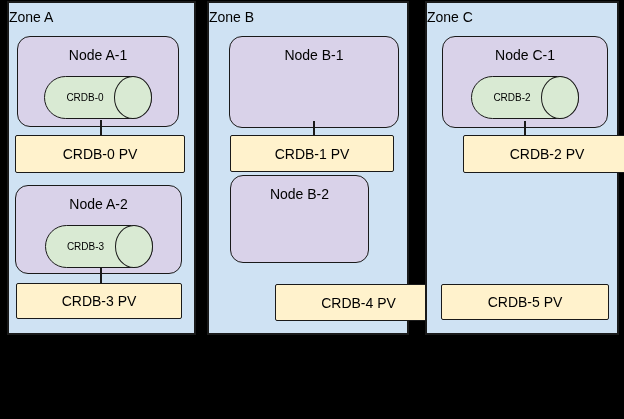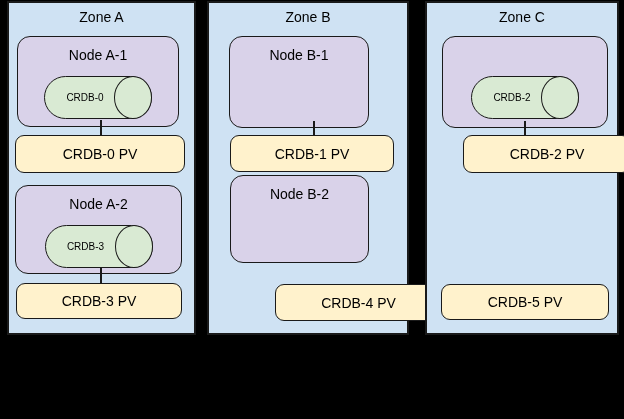--- a/index.html
+++ b/index.html
@@ -23,21 +23,20 @@
   .zone{
     position:absolute;
     top:1px;
     height:334px;
     background:var(--zone-fill);
     border:2px solid var(--line-color);
   }
   .zone-title{
     position:absolute;
     top:6px;left:0;right:0;
-    text-align:center;
     font-size:14px;
   }
   .node{
     position:absolute;
     background:var(--node-fill);
     border:1.5px solid var(--line-color);
     border-radius:13px;
   }
   .node-title{
     position:absolute;
@@ -68,21 +67,21 @@
   .pod-label{
     position:absolute;
     left:0;top:0;bottom:0;right:26px;
     display:flex;align-items:center;justify-content:center;
     font-size:10px;
   }
   .pv{
     position:absolute;
     background:var(--pv-fill);
     border:1.5px solid var(--line-color);
-    border-radius:9px;
+    border-radius:2px;
     display:flex;align-items:center;justify-content:center;
     font-size:14px;
   }
   .connector{
     position:absolute;
     width:2px;
     background:var(--line-color);
   }
 </style>
 </head>
@@ -110,36 +109,37 @@
         <div class="pod-label">CRDB-3</div>
       </div>
     </div>
     <div class="connector" style="left:91px;top:265px;height:17px;"></div>
     <div class="pv" style="left:7px;top:280px;width:166px;height:36px;">CRDB-3 PV</div>
   </div>
 
   <div class="zone" style="left:207px;width:202px;">
     <div class="zone-title">Zone B</div>
 
-    <div class="node" style="left:20px;top:33px;width:140px;height:92px;padding-left:46px;">
+    <div class="node" style="left:20px;top:33px;width:170px;height:92px;padding-left:46px;">
       <div class="node-title">Node B-1</div>
     </div>
     <div class="connector" style="left:104px;top:118px;height:16px;"></div>
     <div class="pv" style="left:21px;top:132px;width:164px;height:37px;">CRDB-1 PV</div>
 
     <div class="node" style="left:21px;top:172px;width:139px;height:88px;">
       <div class="node-title">Node B-2</div>
     </div>
     <div class="pv" style="left:19px;top:281px;width:167px;height:37px;margin-left:47px;">CRDB-4 PV</div>
   </div>
 
   <div class="zone" style="left:425px;width:194px;">
     <div class="zone-title">Zone C</div>
 
     <div class="node" style="left:15px;top:33px;width:166px;height:92px;">
+      <div class="node-title">Node C-1</div>
       <div class="pod">
         <div class="pod-cap"></div>
         <div class="pod-label">CRDB-2</div>
       </div>
     </div>
     <div class="connector" style="left:97px;top:118px;height:16px;"></div>
     <div class="pv" style="left:14px;top:132px;width:168px;height:38px;margin-left:22px;">CRDB-2 PV</div>
 
     <div class="pv" style="left:14px;top:281px;width:168px;height:36px;">CRDB-5 PV</div>
   </div>

